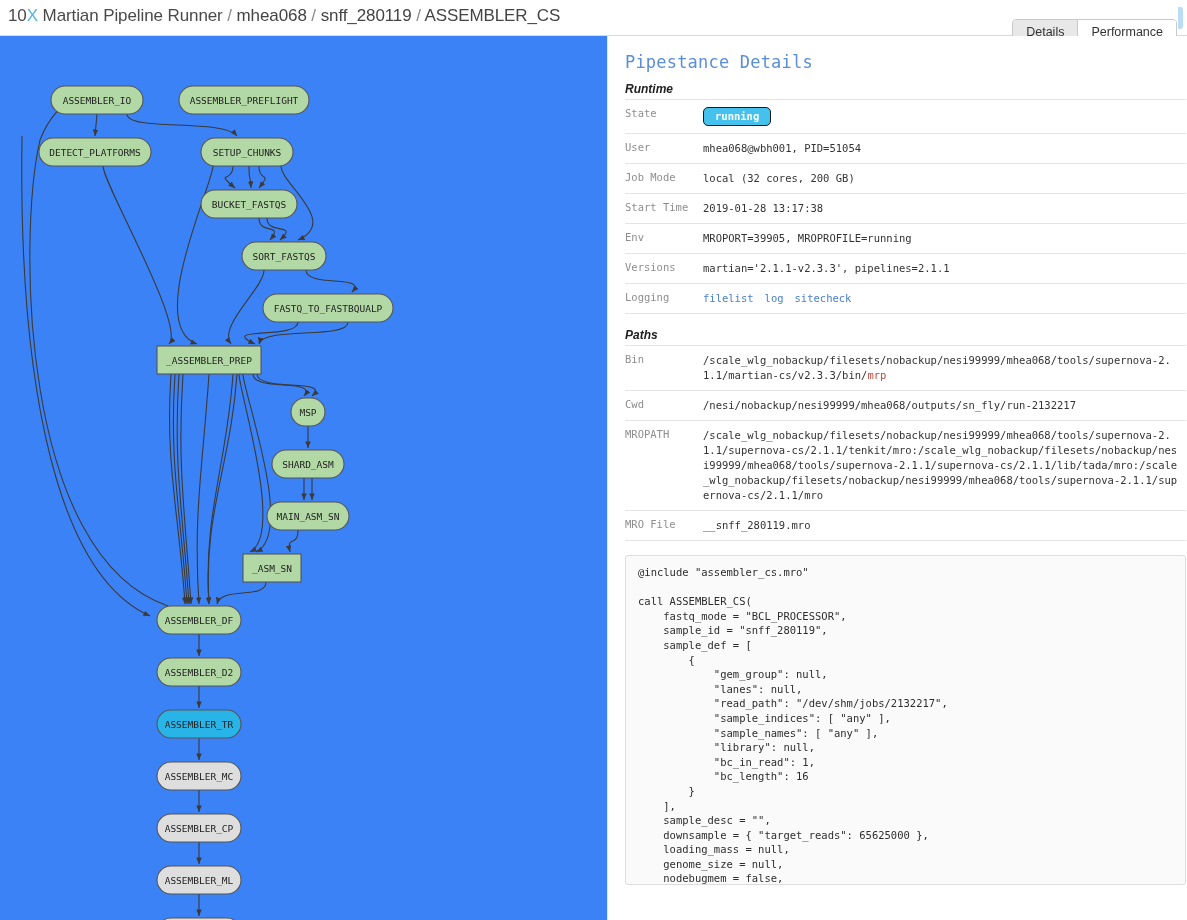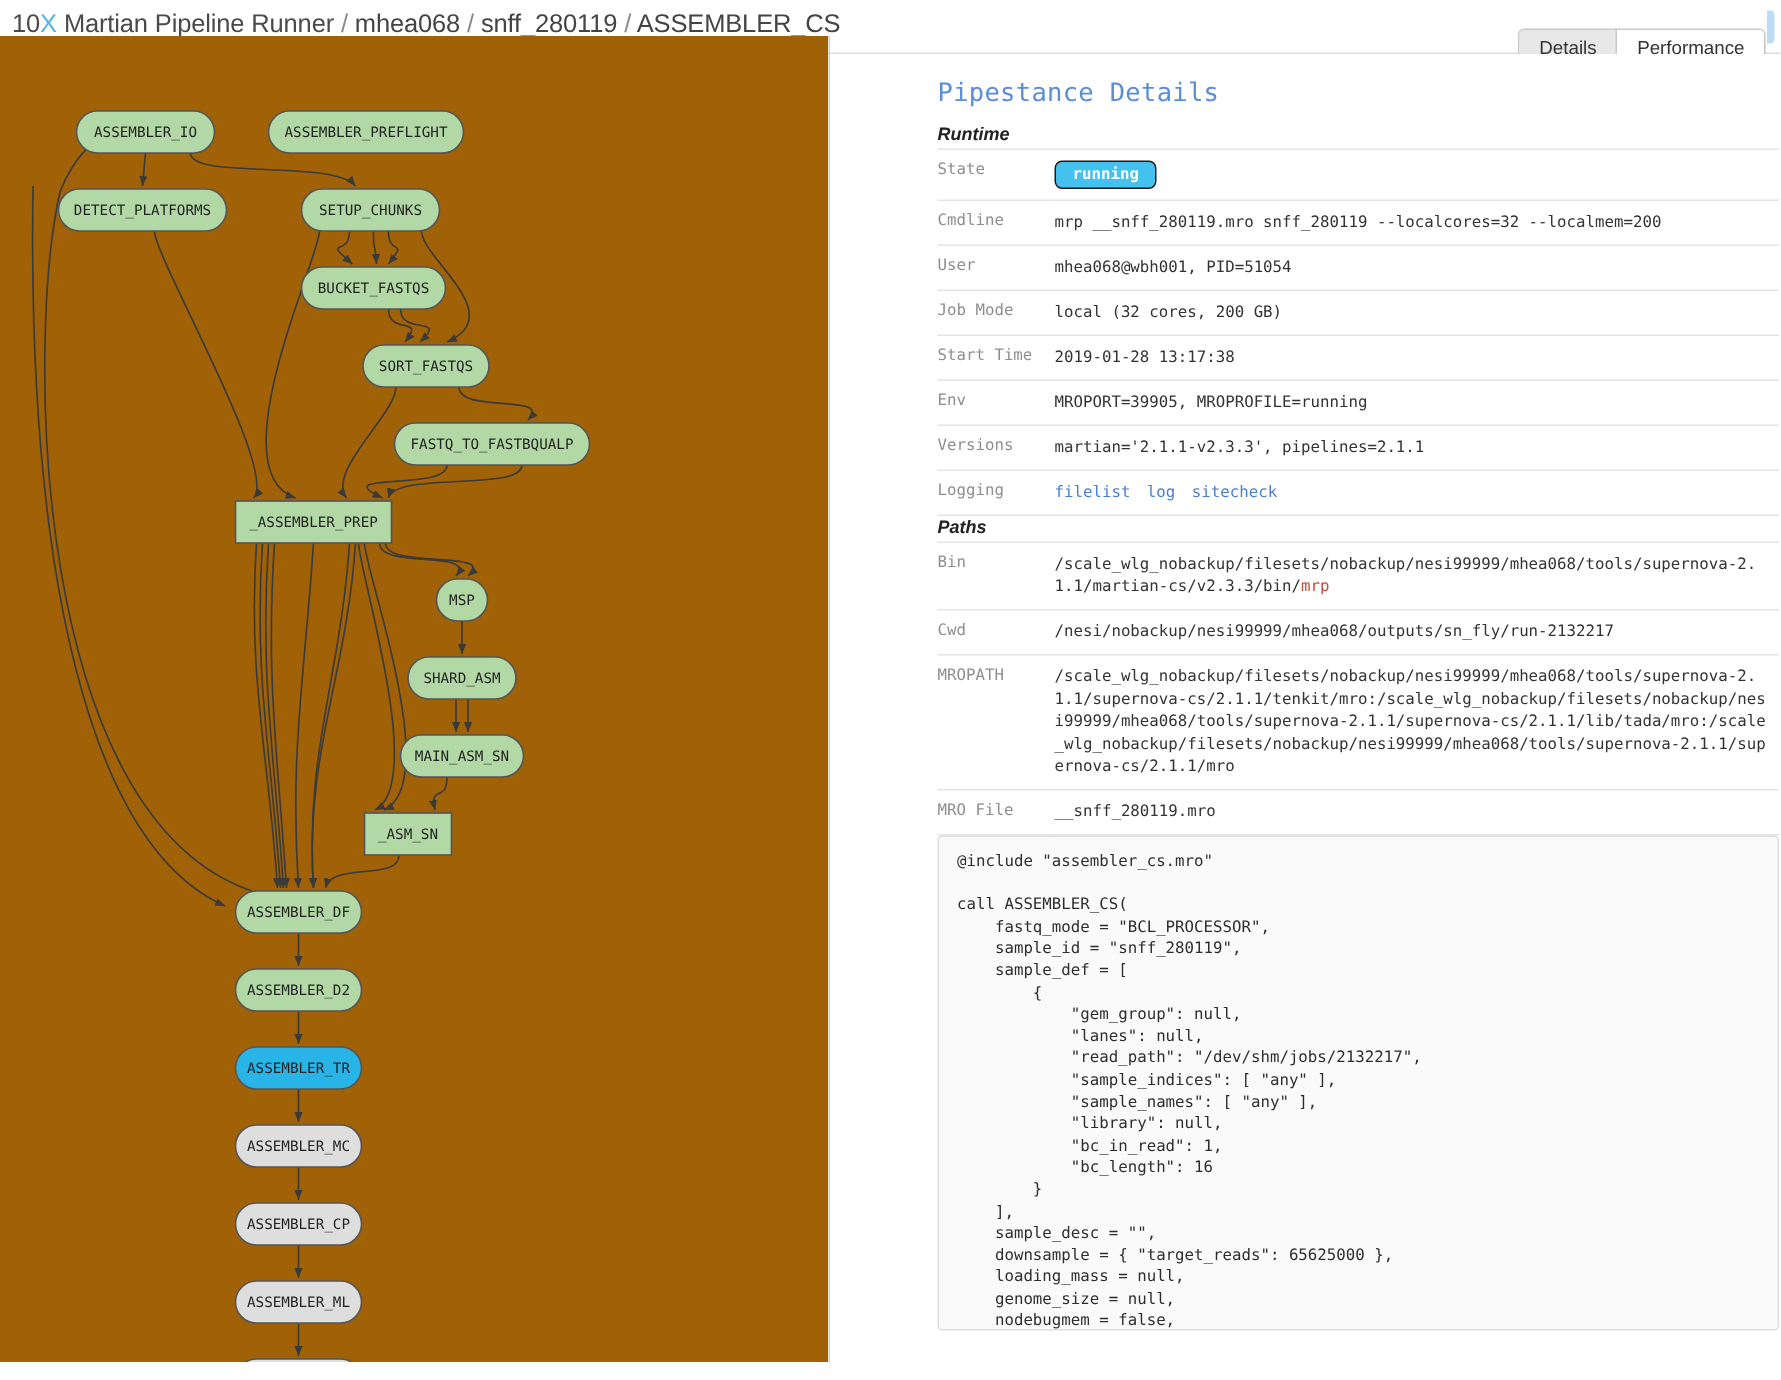--- a/index.html
+++ b/index.html
@@ -39,22 +39,22 @@
     background: #fff; cursor: pointer; line-height: 14px;
   }
   #tabs .tab.active { background: #e8e8e8; border-right: 1px solid #c9c9c9; }
   #tabs-edge {
     position: absolute; right: 4px; top: 7px;
     width: 5px; height: 22px; background: #bcdcf5; border-radius: 0 3px 3px 0;
   }
 
   
   #graph-panel {
-    position: absolute; left: 0; top: 24px; width: 553px; height: 884px;
-    overflow: hidden; background: #a16207;
+    position: absolute; left: 0; top: 36px; width: 608px; height: 884px;
+    overflow: hidden; background: #3b82f6;
     border-right: 1px solid #e6e6e6;
   }
   #graph-svg { position: absolute; left: 0; top: 0; }
 
   .node-label {
     font-family: "DejaVu Sans Mono", monospace;
     font-size: 9.5px;
     fill: #222;
     text-anchor: middle;
     dominant-baseline: central;
@@ -71,21 +71,21 @@
     font-size: 17px; color: #5b8ed6; margin: 6px 0 10px 0; font-weight: normal;
     letter-spacing: 0.2px;
   }
   .section-head {
     font-size: 12px; font-weight: bold; color: #222;
     margin: 0 0 3px 0;
     font-style: italic;
   }
   table.kv {
     width: 561px; border-collapse: collapse; table-layout: fixed;
-    margin-bottom: 0;
+    margin-bottom: 14px;
   }
   table.kv tr { border-top: 1px solid #e4e4e4; }
   table.kv tr:last-child { border-bottom: 1px solid #e4e4e4; }
   table.kv td { vertical-align: top; padding: 7px 4px 7px 0; }
   td.k {
     width: 78px;
     font-family: "DejaVu Sans Mono", monospace;
     font-size: 10.5px; color: #8e8e8e; padding-left: 10px; white-space: nowrap;
   }
   td.v {
@@ -267,24 +267,20 @@
     <h1 id="page-title">Pipestance Details</h1>
 
     <div class="section-head">Runtime</div>
     <table class="kv" id="runtime-table">
       <tbody id="runtime-body">
           <tr>
             <td class="k">State</td>
             <td class="v"><span class="badge-running">running</span></td>
           </tr>
           <tr>
-            <td class="k">Cmdline</td>
-            <td class="v">mrp __snff_280119.mro snff_280119 --localcores=32 --localmem=200</td>
-          </tr>
-          <tr>
             <td class="k">User</td>
             <td class="v">mhea068@wbh001, PID=51054</td>
           </tr>
           <tr>
             <td class="k">Job Mode</td>
             <td class="v">local (32 cores, 200 GB)</td>
           </tr>
           <tr>
             <td class="k">Start Time</td>
             <td class="v">2019-01-28 13:17:38</td>

